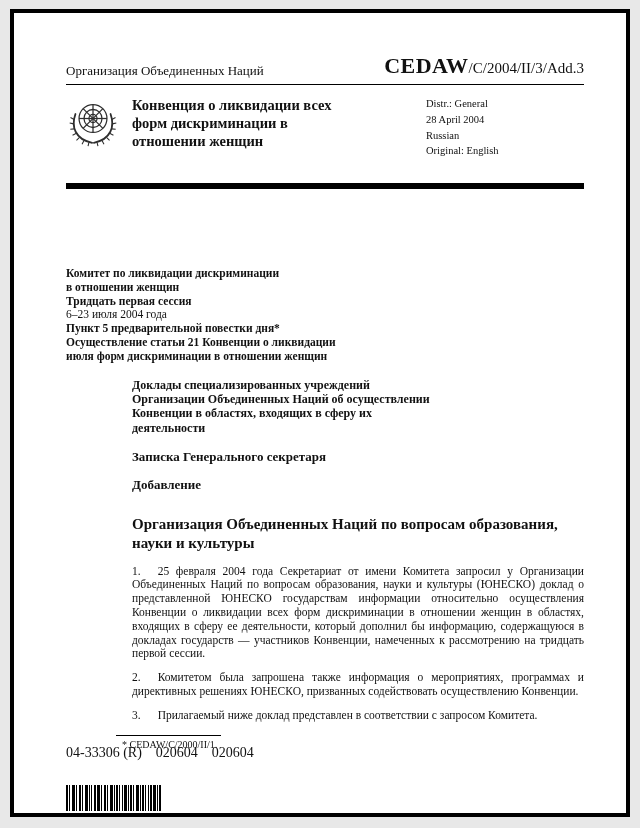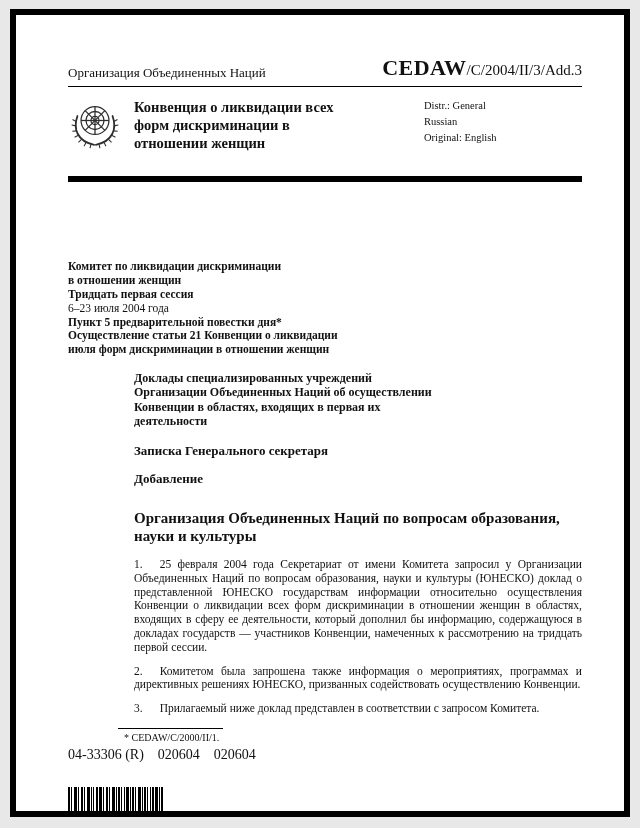--- a/index.html
+++ b/index.html
@@ -8,21 +8,21 @@
     background: #e8e8e8;
     font-family: "Liberation Serif", "DejaVu Serif", serif;
     color: #111;
   }
   .page {
     position: relative;
     width: 620px;
     height: 808px;
     margin: 9px auto;
     background: #fff;
-    border: 6px solid #000000;
+    border: 4px solid #000000;
     box-sizing: border-box;
     padding: 40px 42px 0 52px;
     overflow: hidden;
   }
   .b { font-weight: bold; }
 
   
   .header-row {
     display: flex;
     justify-content: space-between;
@@ -134,20 +134,21 @@
         <path d="M51 26 l4 -2 M51.4 31 l4.5 -1 M50.5 36.5 l4.7 0.5 M48.5 41.5 l4.2 2 M45 46 l3.4 3.2 M40 49.5 l2.2 4 M34.5 51.5 l1 4.3"></path>
       </g>
     </svg>
     <div class="conv-title">
       <div>Конвенция о ликвидации всех</div>
       <div>форм дискриминации в</div>
       <div>отношении женщин</div>
     </div>
     <div class="distr">
       <div>Distr.: General</div>
+      <div>28 April 2004</div>
       <div>Russian</div>
       <div>Original: English</div>
     </div>
   </div>
 
   <div class="thick-rule"></div>
 
   <div class="session">
     <div class="b">Комитет по ликвидации дискриминации</div>
     <div class="b">в отношении женщин</div>
@@ -155,21 +156,21 @@
     <div>6–23 июля 2004 года</div>
     <div class="b">Пункт 5 предварительной повестки дня*</div>
     <div class="b">Осуществление статьи 21 Конвенции о ликвидации</div>
     <div class="b">июля форм дискриминации в отношении женщин</div>
   </div>
 
   <div class="indent">
     <h1>
       <div>Доклады специализированных учреждений</div>
       <div>Организации Объединенных Наций об осуществлении</div>
-      <div>Конвенции в областях, входящих в первая их</div>
+      <div>Конвенции в областях, входящих в сферу их</div>
       <div>деятельности</div>
     </h1>
 
     <div class="note-by b">Записка Генерального секретаря</div>
     <div class="addendum b">Добавление</div>
 
     <div class="section-title b">
       <div>Организация Объединенных Наций по вопросам образования,</div>
       <div>науки и культуры</div>
     </div>

